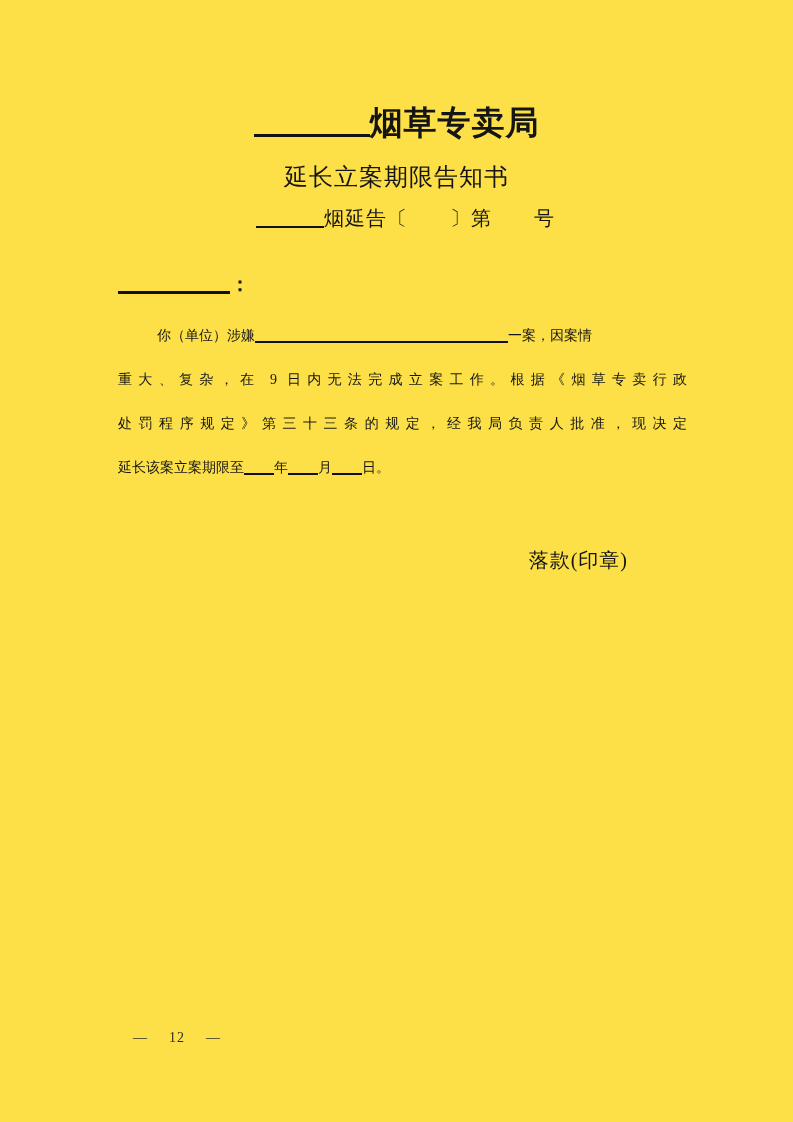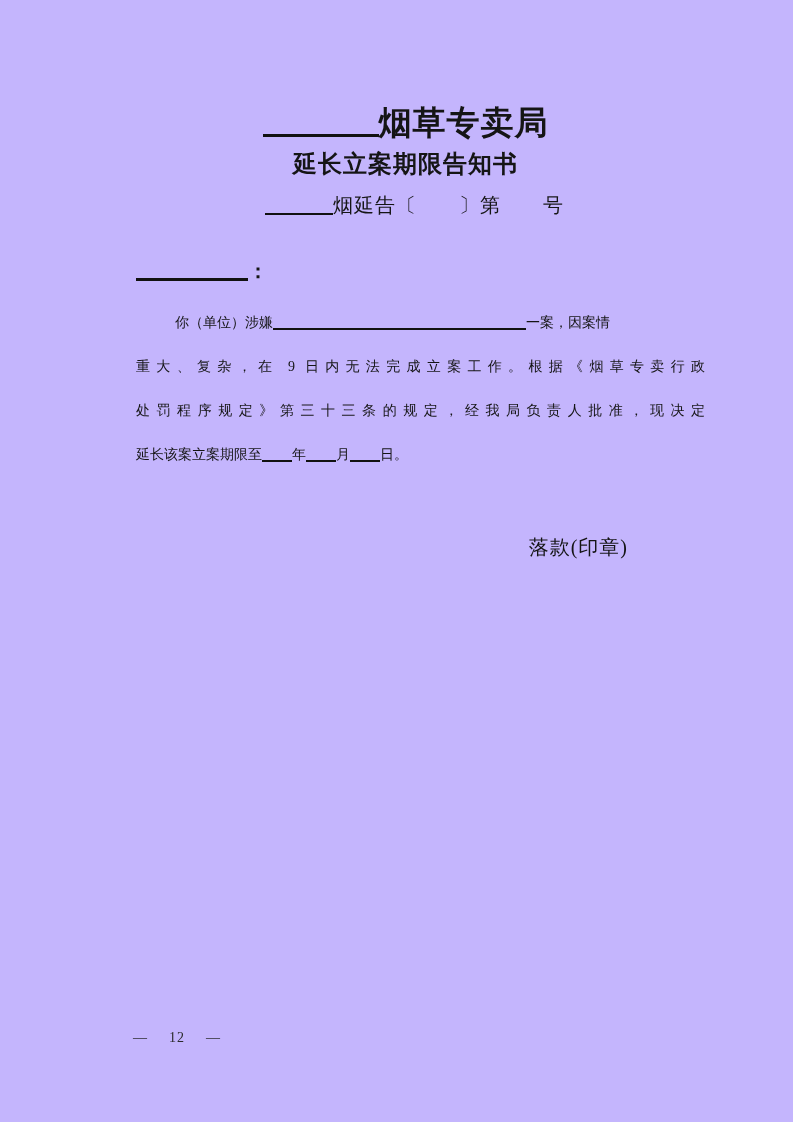--- a/index.html
+++ b/index.html
@@ -5,43 +5,42 @@
   * { margin: 0; padding: 0; box-sizing: border-box; }
   html, body { background: #ffffff; }
   body {
     width: 793px; height: 1122px;
     font-family: "Liberation Serif", "DejaVu Serif", serif;
     color: #151515;
   }
   .page {
     position: relative;
     width: 793px; height: 1122px;
-    background: #c4b5fd;
+    background: #fde047;
     overflow: hidden;
-    padding-left: 18px;
   }
 
   
   .header { text-align: center; padding-top: 100px; }
   .title-line {
     font-size: 33px; font-weight: bold;
     line-height: 46px; letter-spacing: 1px;
     white-space: nowrap;
   }
   .blank {
     display: inline-block;
     border-bottom: 2px solid #111;
     vertical-align: -3px;
     height: 1em;
   }
   .blank-title { width: 116px; border-bottom-width: 3px; }
   .subtitle {
-    margin-top: 2px;
+    margin-top: 15px;
     font-family: "Liberation Sans", "DejaVu Sans", sans-serif;
-    font-size: 24px; font-weight: bold;
+    font-size: 24px; font-weight: normal;
     line-height: 31px; letter-spacing: 1px;
   }
   .docno-line {
     margin-top: 12px;
     font-size: 20px; line-height: 29px;
     white-space: pre; letter-spacing: 1px; margin-left: 18px;
   }
   .blank-docno { width: 68px; }
 
   

